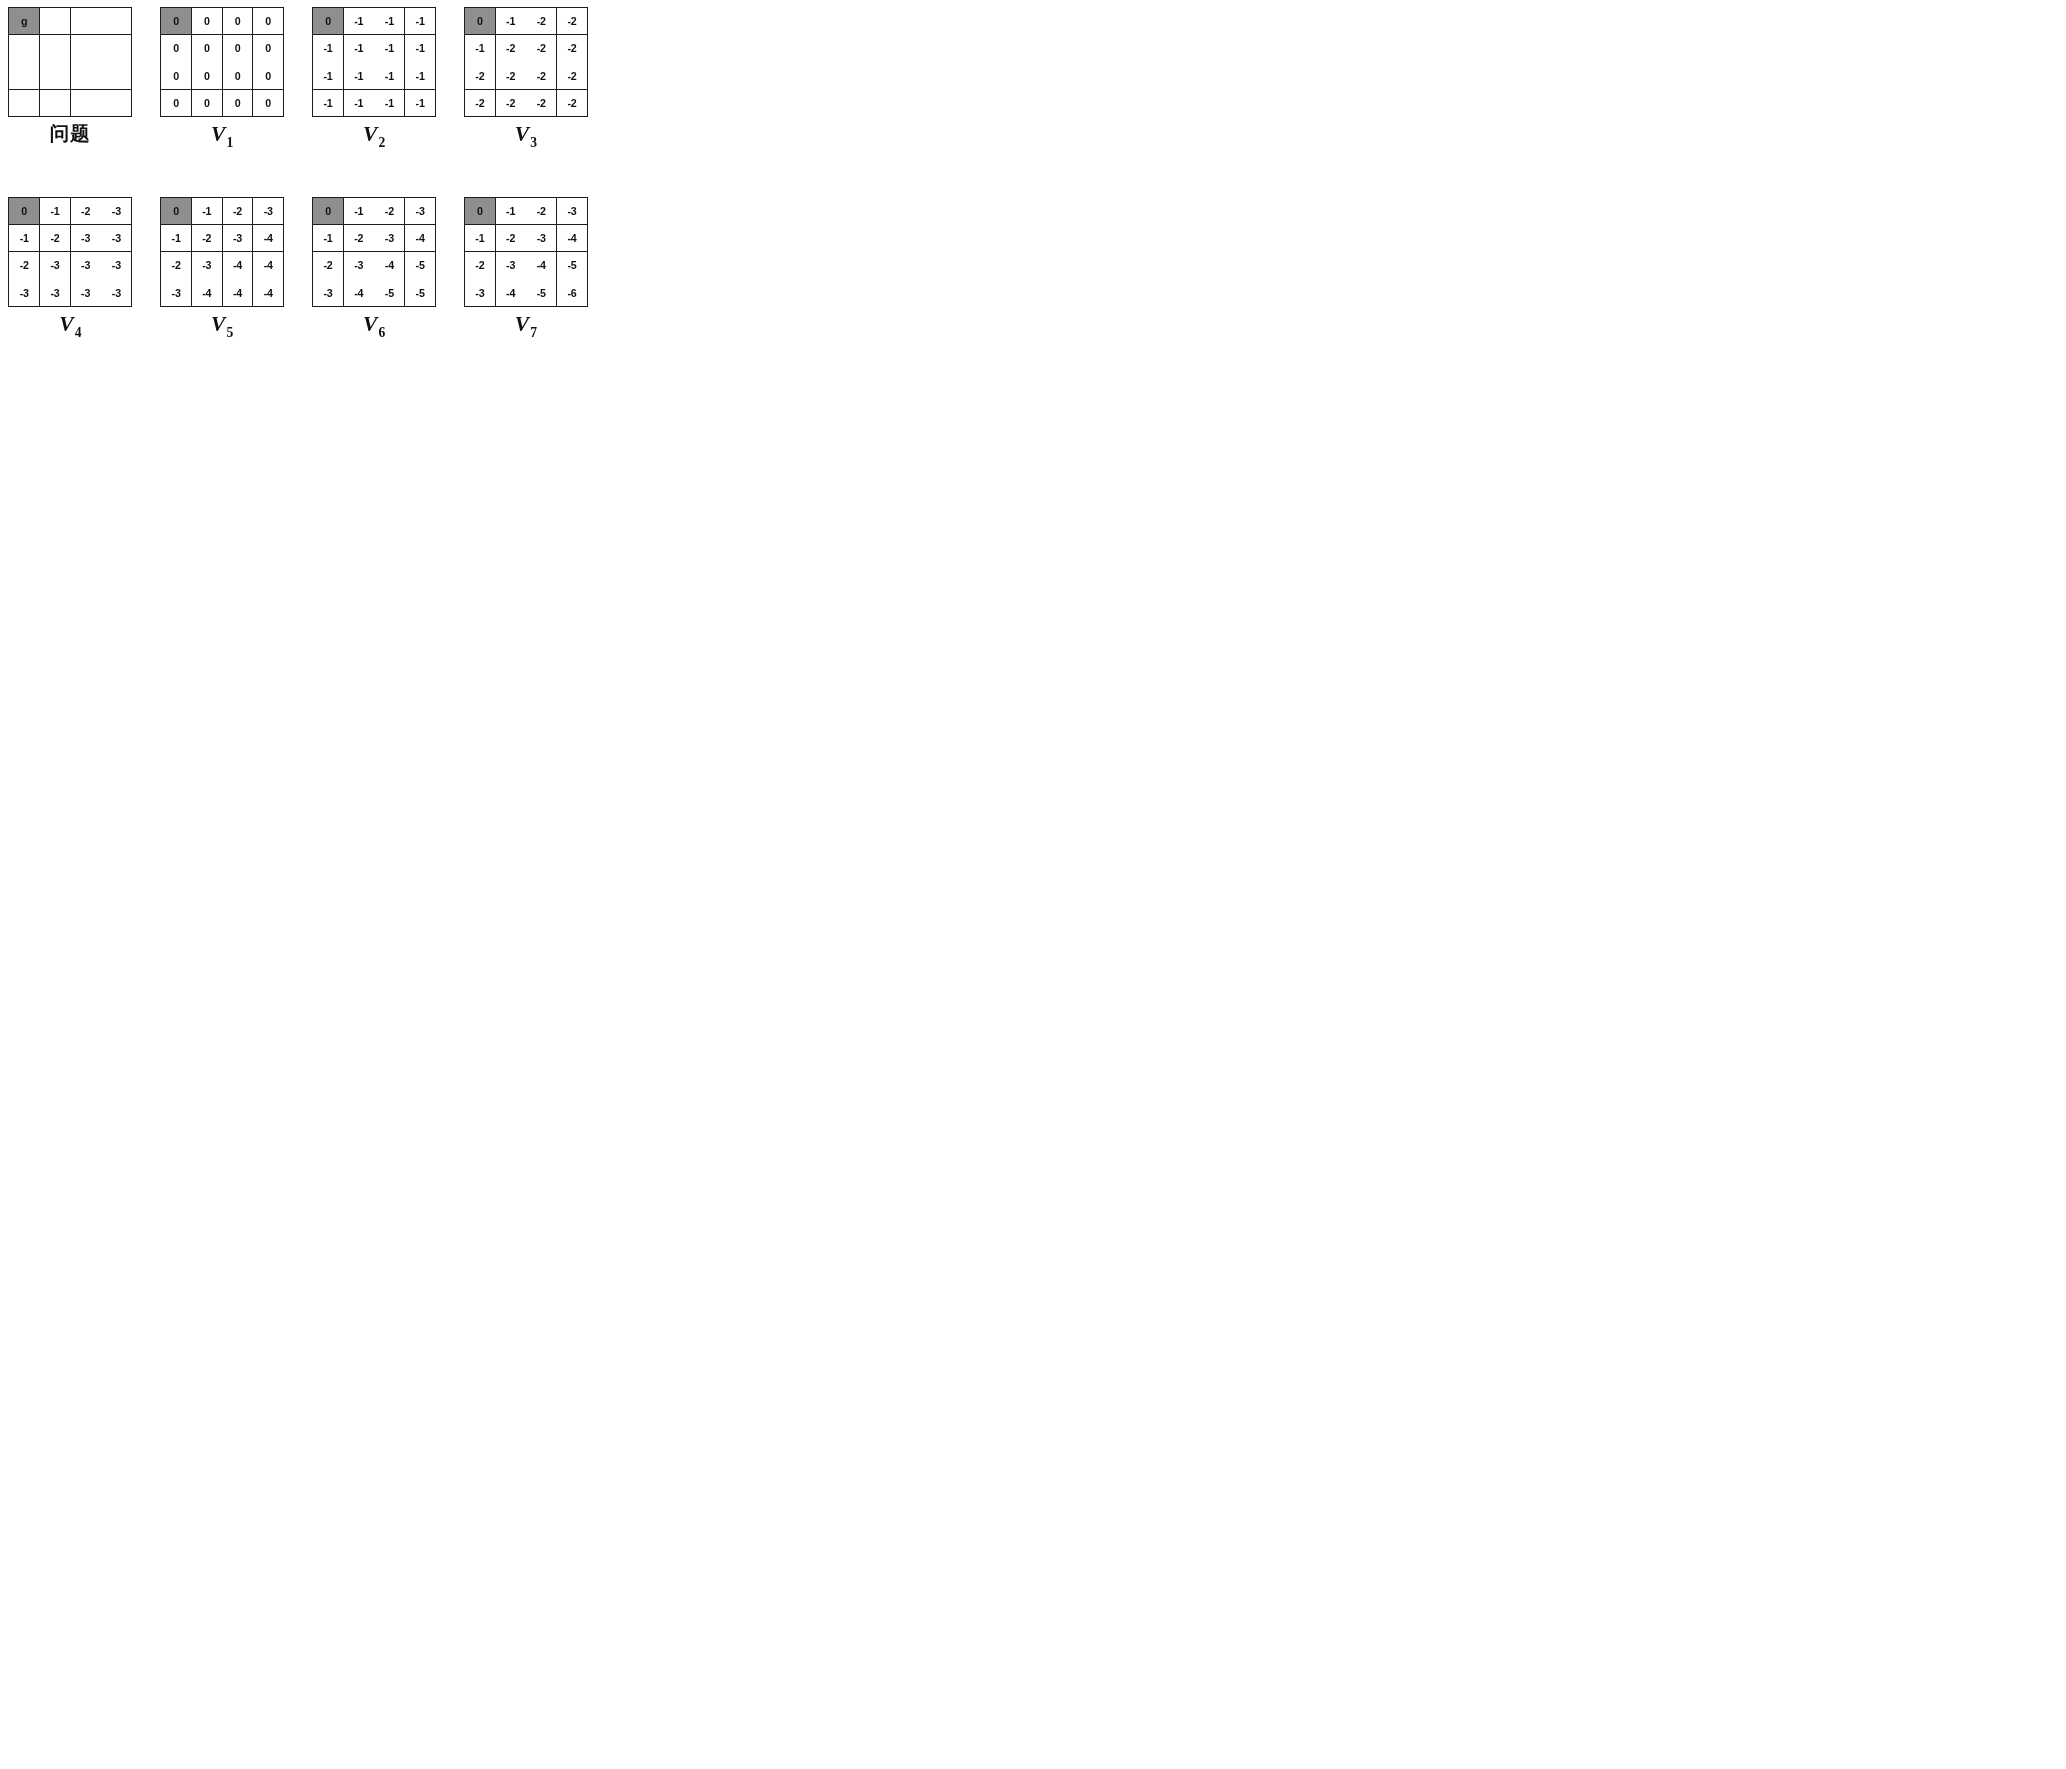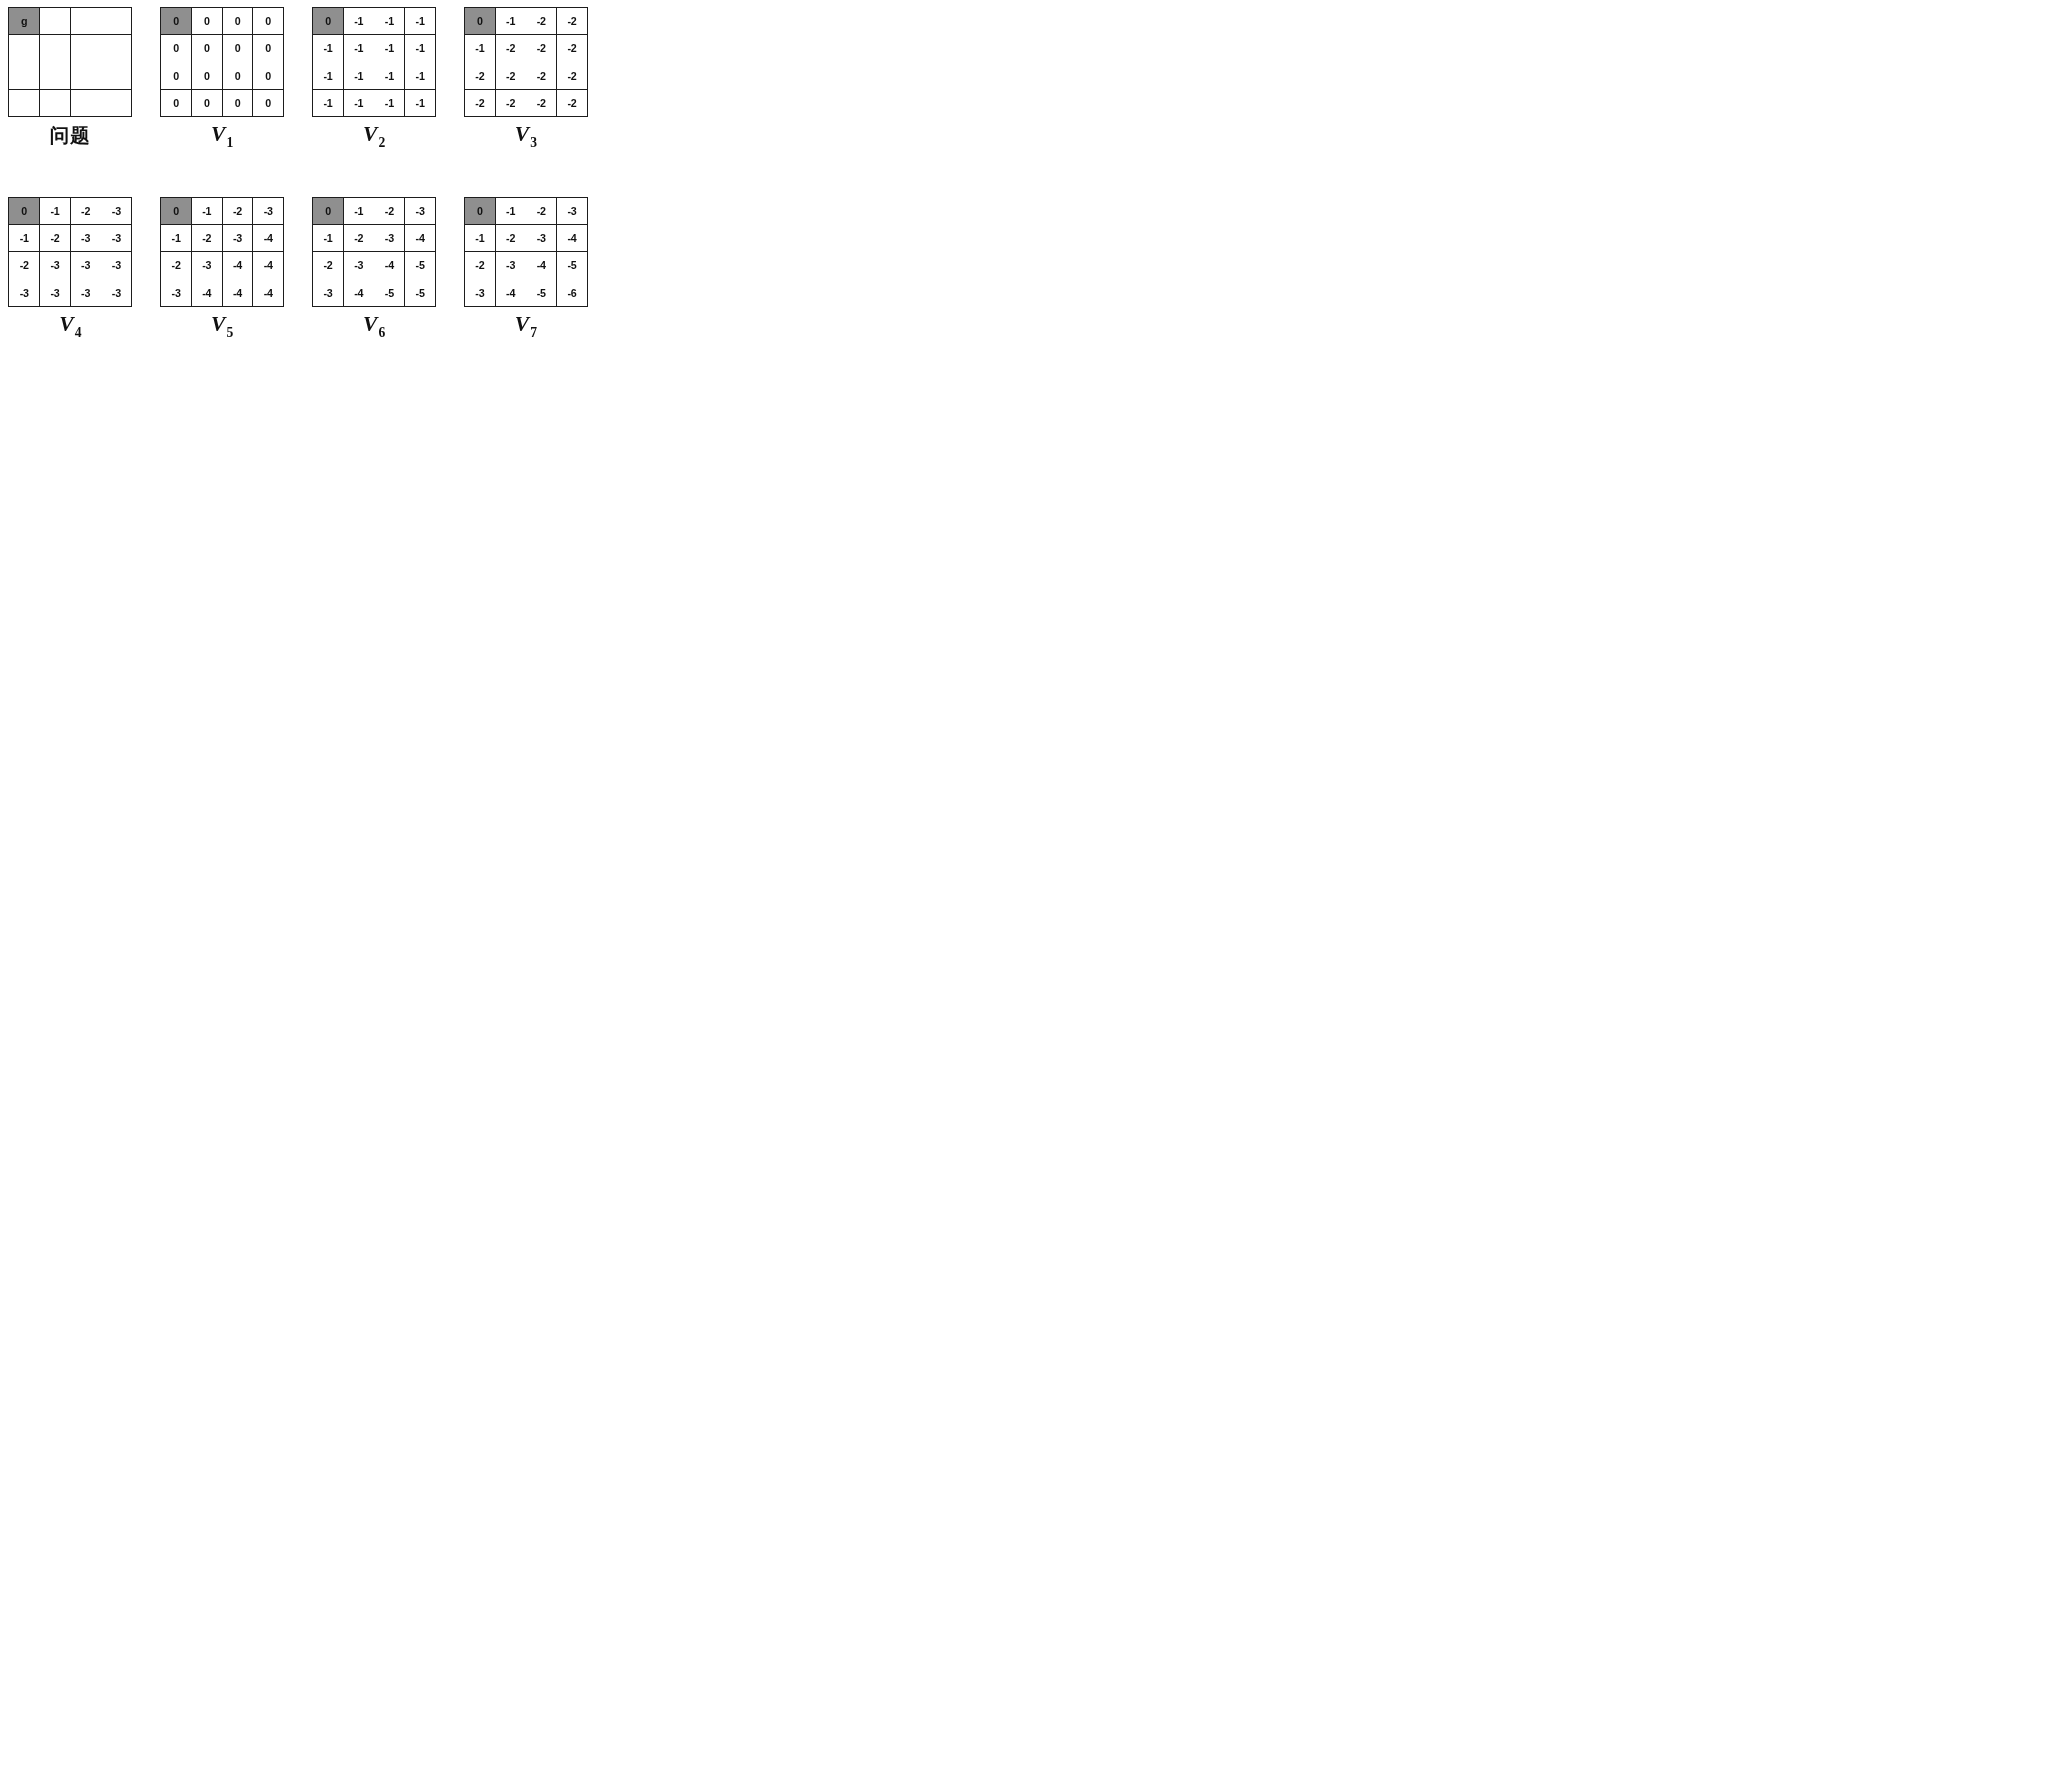--- a/index.html
+++ b/index.html
@@ -54,21 +54,21 @@
   .label{
     margin-top:7.4px;
     height:26.4px;
     display:flex;
     justify-content:center;
     align-items:flex-start;
     color:var(--text);
     line-height:1;
   }
   .label.cjk .label-base{
-    font-family:Liberation Serif, serif;
+    font-family:Liberation Mono, monospace;
     font-weight:700;
     font-size:19.4px;
     letter-spacing:1.2px;
     padding-top:1.7px;
   }
   .label.math .label-base{
     font-family:"Liberation Serif","DejaVu Serif",serif;
     font-style:italic;
     font-weight:700;
     font-size:21.5px;

